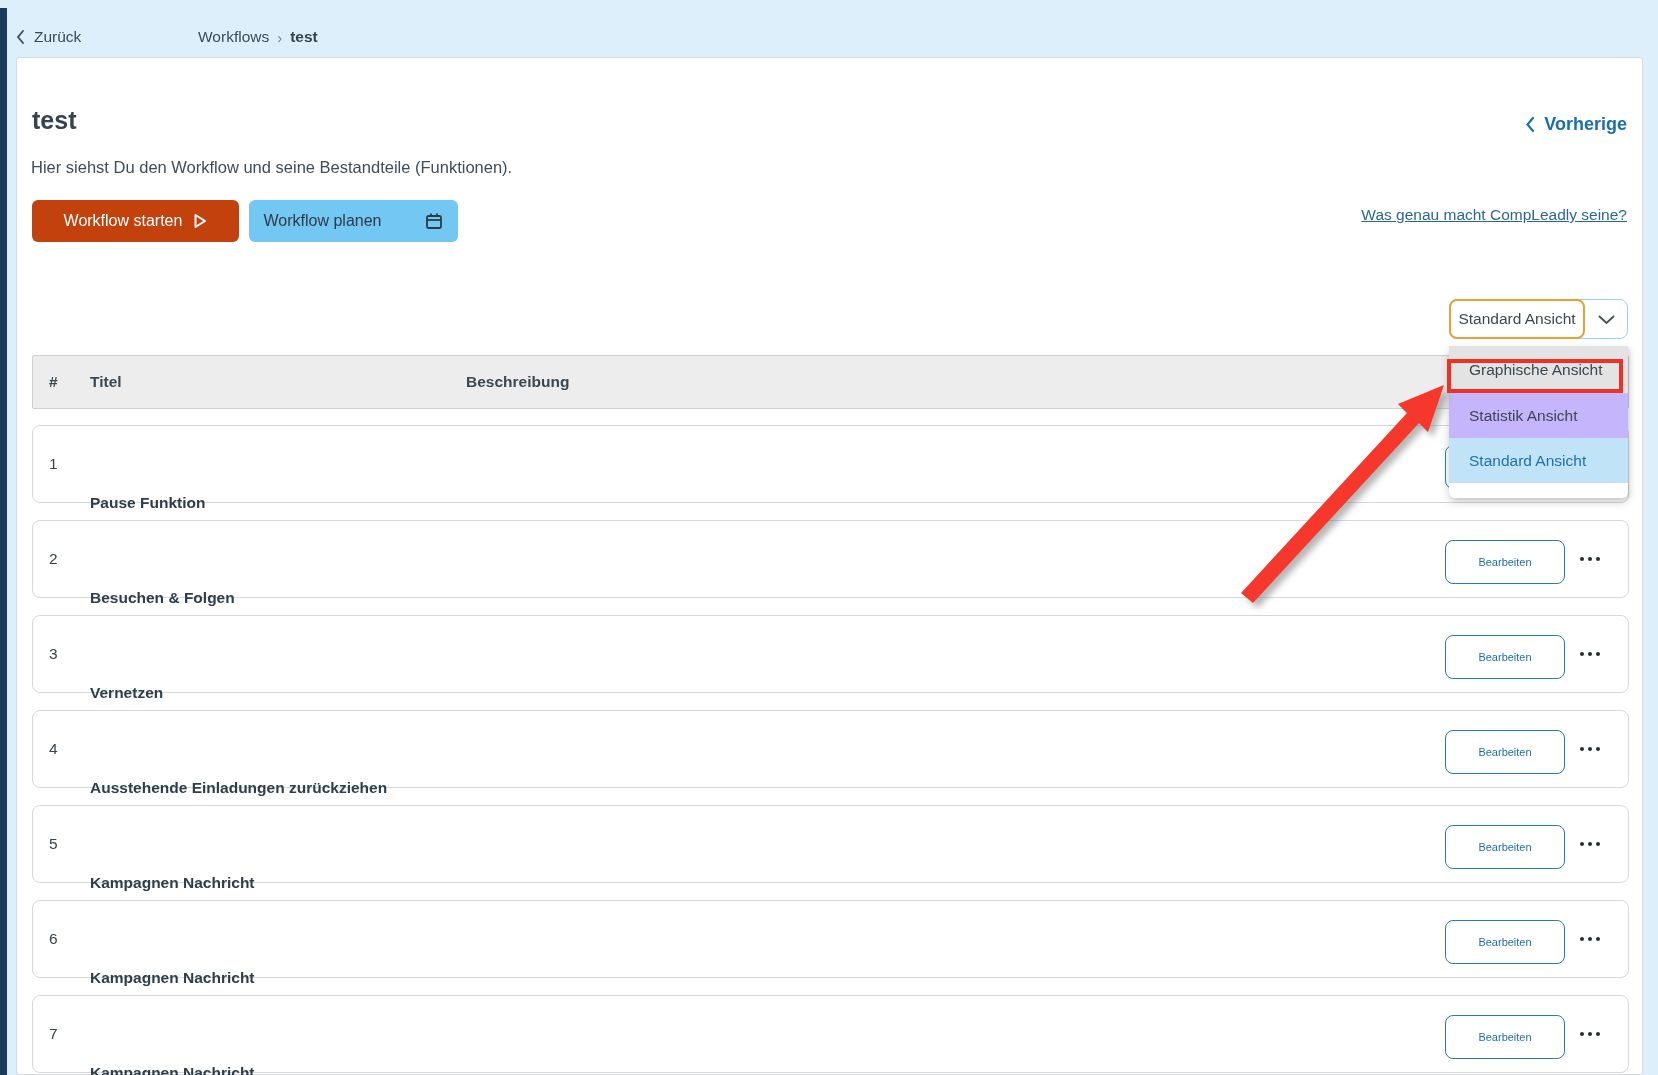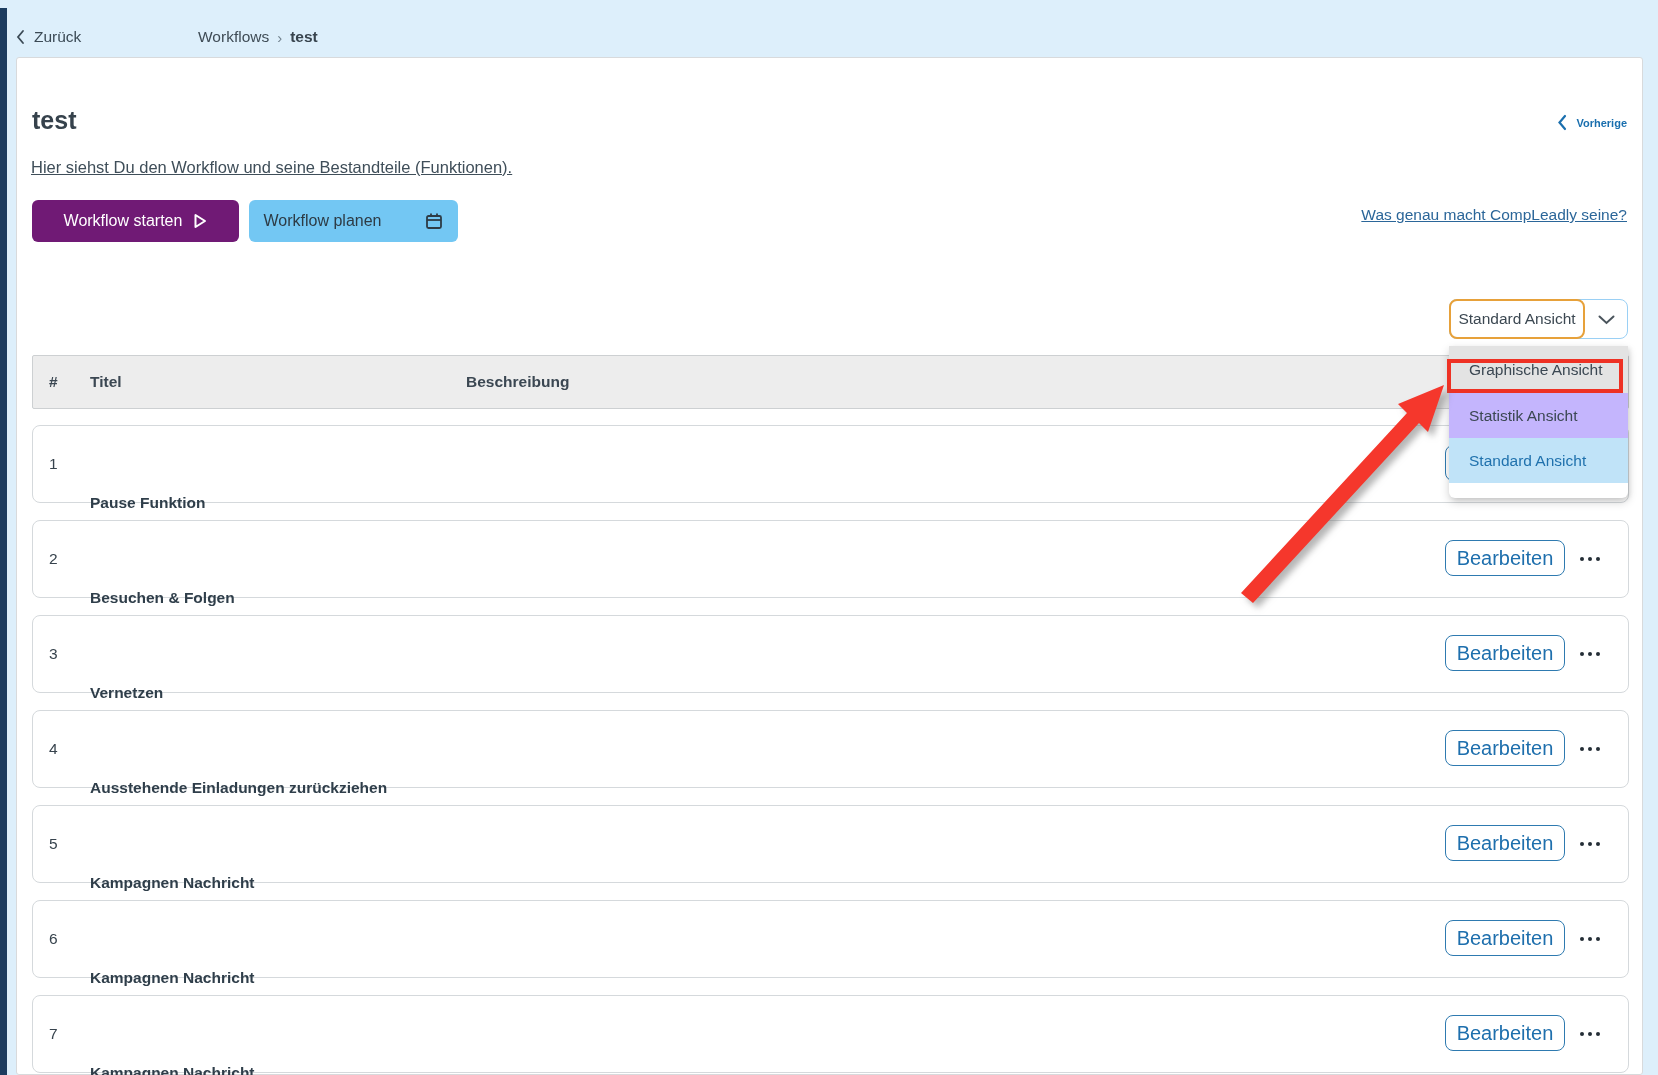--- a/index.html
+++ b/index.html
@@ -12,29 +12,29 @@
                  font-size:15.5px; color:#3b4a55; cursor:pointer; }
   .breadcrumb { position:absolute; left:177px; top:28px; font-size:15.5px; color:#3f4c56; display:flex; align-items:center;margin-left:21px; }
   .breadcrumb .sep { padding:0 8px; color:#71828e; font-size:15px; }
   .breadcrumb .current { font-weight:bold; color:#37434d; }
 
   
   .card { position:absolute; left:16px; top:57px; width:1627px; height:1018px;
           background:#ffffff; border:1px solid #d8dadc; border-radius:3px; }
 
   .title { position:absolute; left:15px; top:48px; font-size:25px; font-weight:bold; color:#36424c; }
-  .subtitle { position:absolute; left:14px; top:100px; font-size:16.5px; color:#3f4e59;text-decoration:underline; }
+  .subtitle { position:absolute; left:14px; top:100px; font-size:16.5px; color:#3f4e59; }
 
   .btn { display:flex; align-items:center; justify-content:center; gap:11px; border:none;
          border-radius:6px; font-size:16px; font-family:inherit; cursor:pointer; }
-  .btn-start { position:absolute; left:15px; top:142px; width:207px; height:42px; background:#701a75; color:#fff; }
+  .btn-start { position:absolute; left:15px; top:142px; width:207px; height:42px; background:#c2410c; color:#fff; }
   .btn-plan  { position:absolute; left:232px; top:142px; width:209px; height:42px; background:#73c7f3; color:#2d3b45;gap:44px; }
 
   .previous { position:absolute; right:15px; top:56px; display:flex; align-items:center; gap:9px;
-              font-size:11px; font-weight:bold; color:#1a6fae; cursor:pointer; }
+              font-size:18px; font-weight:bold; color:#1a6fae; cursor:pointer; }
   .help-link { position:absolute; right:15px; top:148px; font-size:15.5px; color:#2b6699;
                text-decoration:underline; white-space:nowrap; cursor:pointer; }
 
   
   .view-select { position:absolute; left:1432px; top:241px; width:179px; height:40px;
                  background:#fff; border:1px solid #9ad0f5; border-radius:8px; cursor:pointer; z-index:40; }
   .view-select-label-box { position:absolute; left:-1px; top:-1px; width:136px; height:40px;
                  background:#fff; border:2px solid #e7a13a; border-radius:8px;
                  display:flex; align-items:center; justify-content:center; }
   .view-select-label-box span { font-size:15.5px; color:#3c4852; white-space:nowrap; }
@@ -57,22 +57,22 @@
   .thead { position:absolute; left:15px; top:297px; width:1597px; height:54px;
            background:#ededed; border:1px solid #cdd0d2; border-radius:2px; }
   .thead span { position:absolute; top:17px; font-size:15.5px; font-weight:bold; color:#3b4752; }
   .th-num { left:16px; } .th-title { left:57px; } .th-desc { left:433px; }
 
   .row { position:absolute; left:15px; width:1597px; height:78px; background:#fff;
          border:1px solid #d5d9dc; border-radius:8px; }
   .row .num   { position:absolute; left:16px;  top:29px; font-size:15.5px; color:#37434d; }
   .row .rtitle{ position:absolute; left:57px;  top:29px; font-size:15.5px; font-weight:bold; color:#2f3e4a;margin-top:39px; }
   .row .rdesc { position:absolute; left:433px; top:29px; font-size:15.5px; color:#37434d; }
-  .btn-edit { position:absolute; left:1412px; top:19px; width:120px; height:36px; background:#fff;
-              border:1.5px solid #2e7ab0; border-radius:8px; color:#1e6fad; font-size:20px;
+  .btn-edit { position:absolute; left:1412px; top:19px; width:120px; height:44px; background:#fff;
+              border:1.5px solid #2e7ab0; border-radius:8px; color:#1e6fad; font-size:11px;
               font-family:inherit; cursor:pointer; }
   .dots { position:absolute; left:1547px; top:36px; display:flex; gap:4px; cursor:pointer; }
   .dots i { width:4px; height:4px; border-radius:50%; background:#242e36; }
 
   .arrow-svg { position:absolute; left:0; top:0; z-index:60; pointer-events:none; }
 </style>
 </head>
 <body>
 
 <div class="page">

